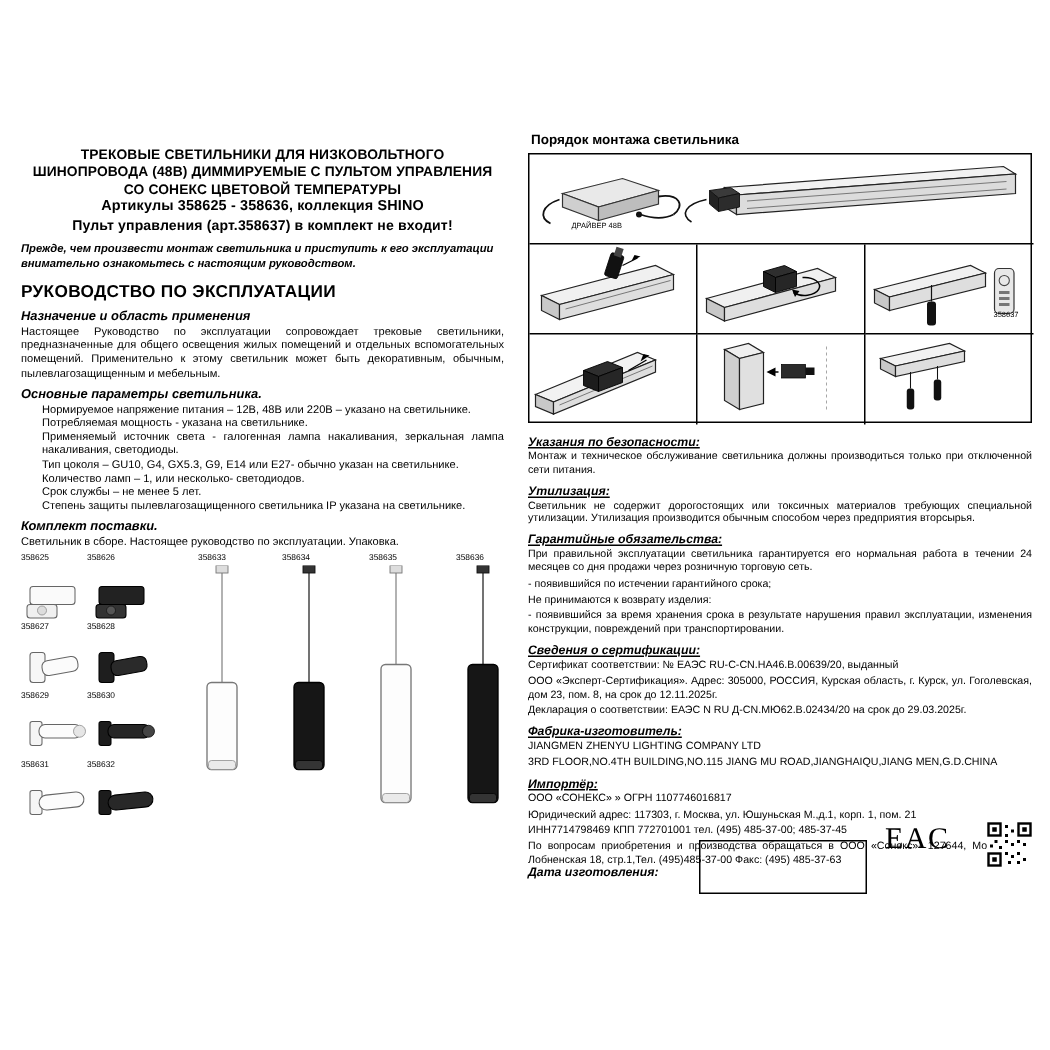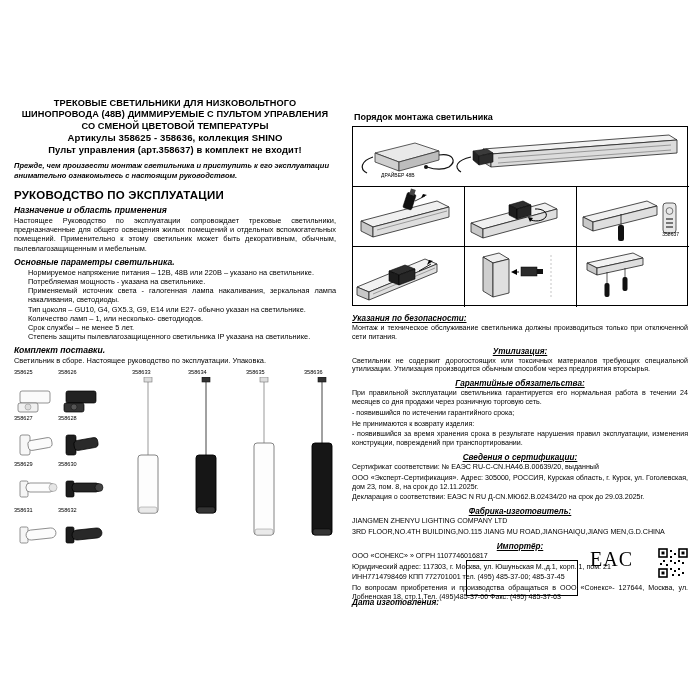--- a/index.html
+++ b/index.html
@@ -5,21 +5,21 @@
   html,body{margin:0;padding:0;}
   body{
     width:700px;height:700px;
     background:#ffffff;
     font-family:"Liberation Sans", sans-serif;
     color:#000;
     overflow:hidden;
   }
   .page{position:relative;width:568px;height:700px;}
   .col-left{position:absolute;left:14px;top:98px;width:322px;}
-  .col-right{position:absolute;left:352px;top:112px;width:336px;}
+  .col-right{position:absolute;left:352px;top:88px;width:336px;}
 
   .title{
     text-align:center;font-weight:bold;font-size:9.2px;line-height:11.4px;
     letter-spacing:0.1px;
   }
   .title .arts{font-size:9.6px;}
   .title .remote{font-size:9.4px;}
   .note{
     text-align:left;font-style:italic;font-weight:bold;font-size:7.5px;
     line-height:9.5px;margin-top:6px;
@@ -46,46 +46,46 @@
   .v4{left:224px;top:60px;width:112px;height:60px;border-bottom:1px solid #000;}
   .v5{left:0;top:120px;width:112px;height:60px;border-right:1px solid #000;}
   .v6{left:112px;top:120px;width:112px;height:60px;border-right:1px solid #000;}
   .v7{left:224px;top:120px;width:112px;height:60px;}
 
   .lbl{position:absolute;font-size:5px;}
   .lbl-drv{left:28px;top:45px;font-size:5px;}
   .remote-lbl{position:absolute;right:10px;top:44px;font-size:5px;}
 
   .r-sec{font-weight:bold;font-style:italic;font-size:8.2px;margin:8px 0 1px 0;text-decoration:underline;}
-  .r-sec2{font-weight:bold;font-style:italic;font-size:8.2px;margin:5px 0 1px 0;text-decoration:underline;text-align:center;}
+  .r-sec2{font-weight:bold;font-style:italic;font-size:8.2px;margin:5px 0 1px 0;text-decoration:underline;}
   p.rbody{font-size:7.1px;line-height:8.8px;margin:0 0 2px 0;text-align:justify;}
 
   
   .products{position:absolute;left:14px;top:369px;width:326px;height:203px;}
   .code{position:absolute;font-size:5.6px;}
   .prodbox{position:absolute;}
 
   
   .datebox{position:absolute;left:466px;top:560px;width:110px;height:34px;border:1px solid #000;}
   .eacbox{position:absolute;left:590px;top:548px;width:98px;height:46px;}
   .eac{font-family:"Liberation Serif", serif;font-weight:normal;font-size:20px;letter-spacing:1px;}
   .qr{position:absolute;right:0;top:0;width:30px;height:30px;}
-  .date-lbl{position:absolute;left:352px;top:598px;font-weight:bold;font-style:italic;font-size:8.2px;}
+  .date-lbl{position:absolute;left:352px;top:577px;font-weight:bold;font-style:italic;font-size:8.2px;}
   svg{display:block;}
 </style>
 </head>
 <body>
 
 <div class="page">
 
   <div class="col-left">
     <div class="title">
       <div>ТРЕКОВЫЕ СВЕТИЛЬНИКИ ДЛЯ НИЗКОВОЛЬТНОГО</div>
       <div>ШИНОПРОВОДА (48В) ДИММИРУЕМЫЕ С ПУЛЬТОМ УПРАВЛЕНИЯ</div>
-      <div>СО СМЕНОЙ ЦВЕТОВОЙ ТЕМПЕРАТУРЫ</div>
+      <div>СО СОНЕКС ЦВЕТОВОЙ ТЕМПЕРАТУРЫ</div>
       <div class="arts">Артикулы  358625 - 358636, коллекция SHINO</div>
       <div class="remote">Пульт управления (арт.358637) в комплект не входит!</div>
     </div>
     <div class="note">Прежде, чем произвести монтаж светильника и приступить к его эксплуатации внимательно ознакомьтесь с настоящим руководством.</div>
     <div class="manual-head">РУКОВОДСТВО ПО ЭКСПЛУАТАЦИИ</div>
 
     <div class="sec-h">Назначение и область применения</div>
     <p class="body">Настоящее Руководство по эксплуатации сопровождает трековые светильники, предназначенные для общего освещения жилых помещений и отдельных вспомогательных помещений. Применительно к этому светильник может быть декоративным, обычным, пылевлагозащищенным и мебельным.</p>
 
     <div class="sec-h">Основные параметры светильника.</div>

